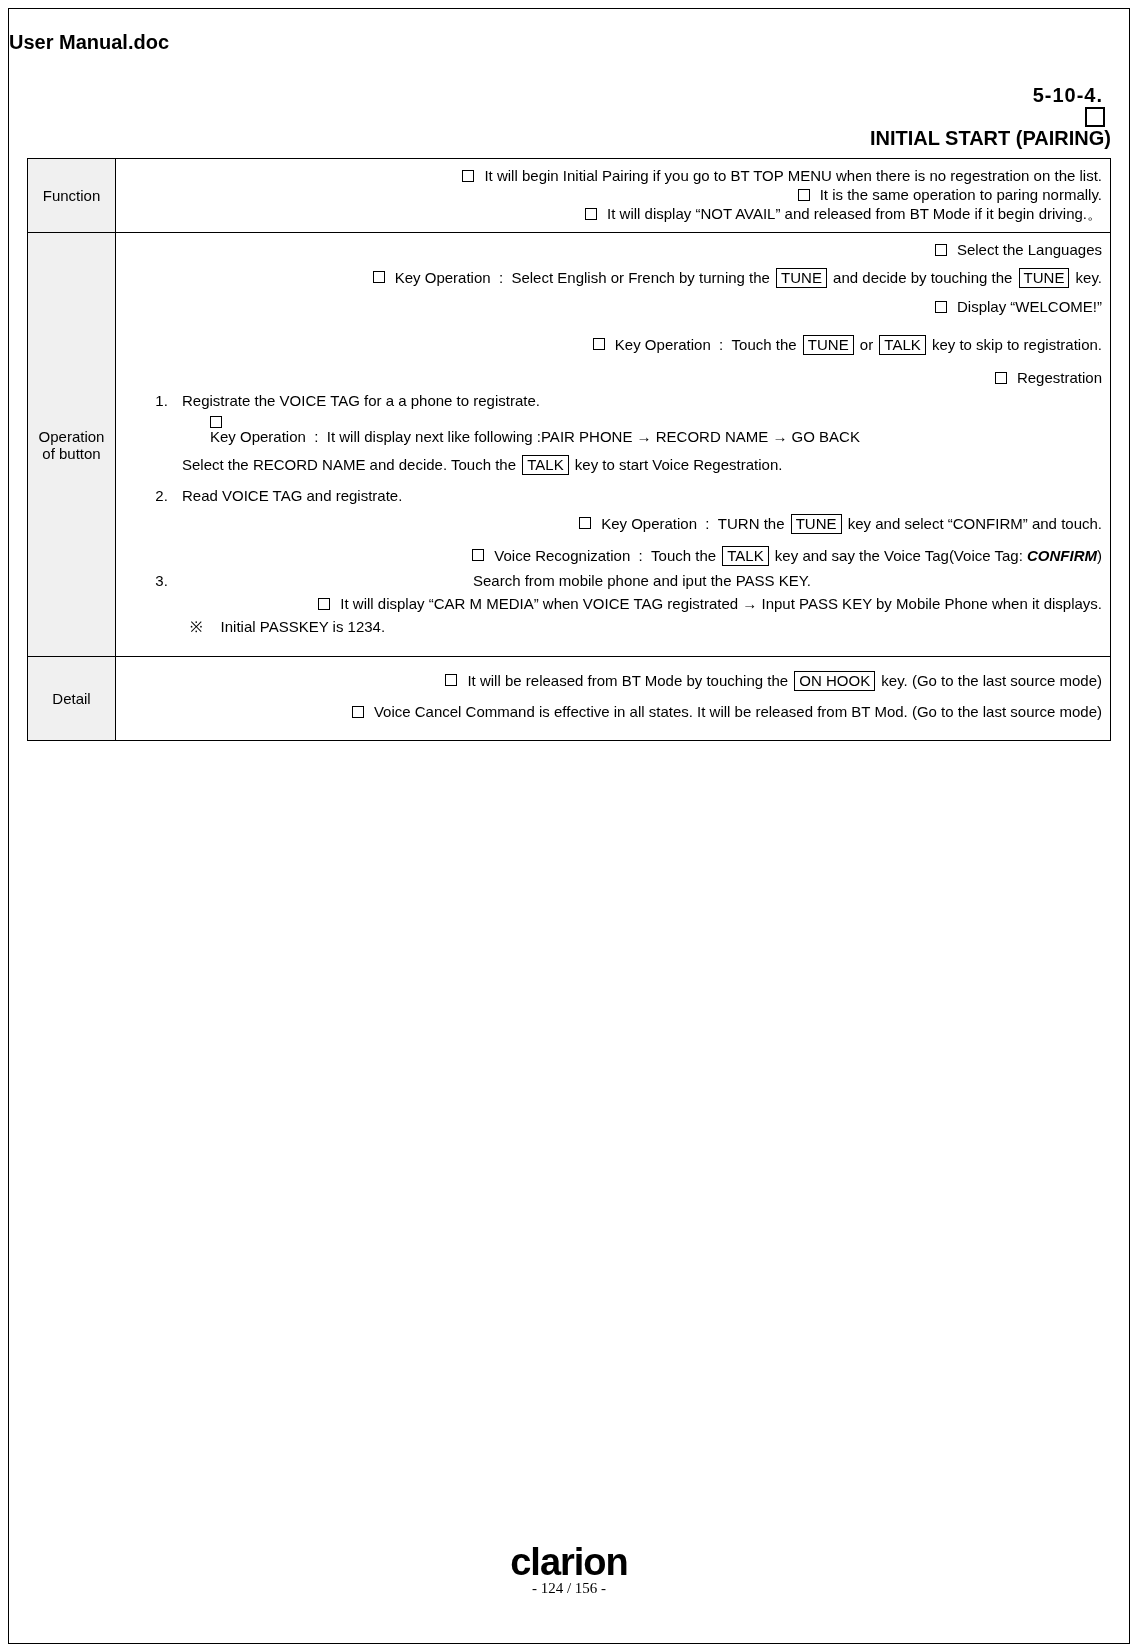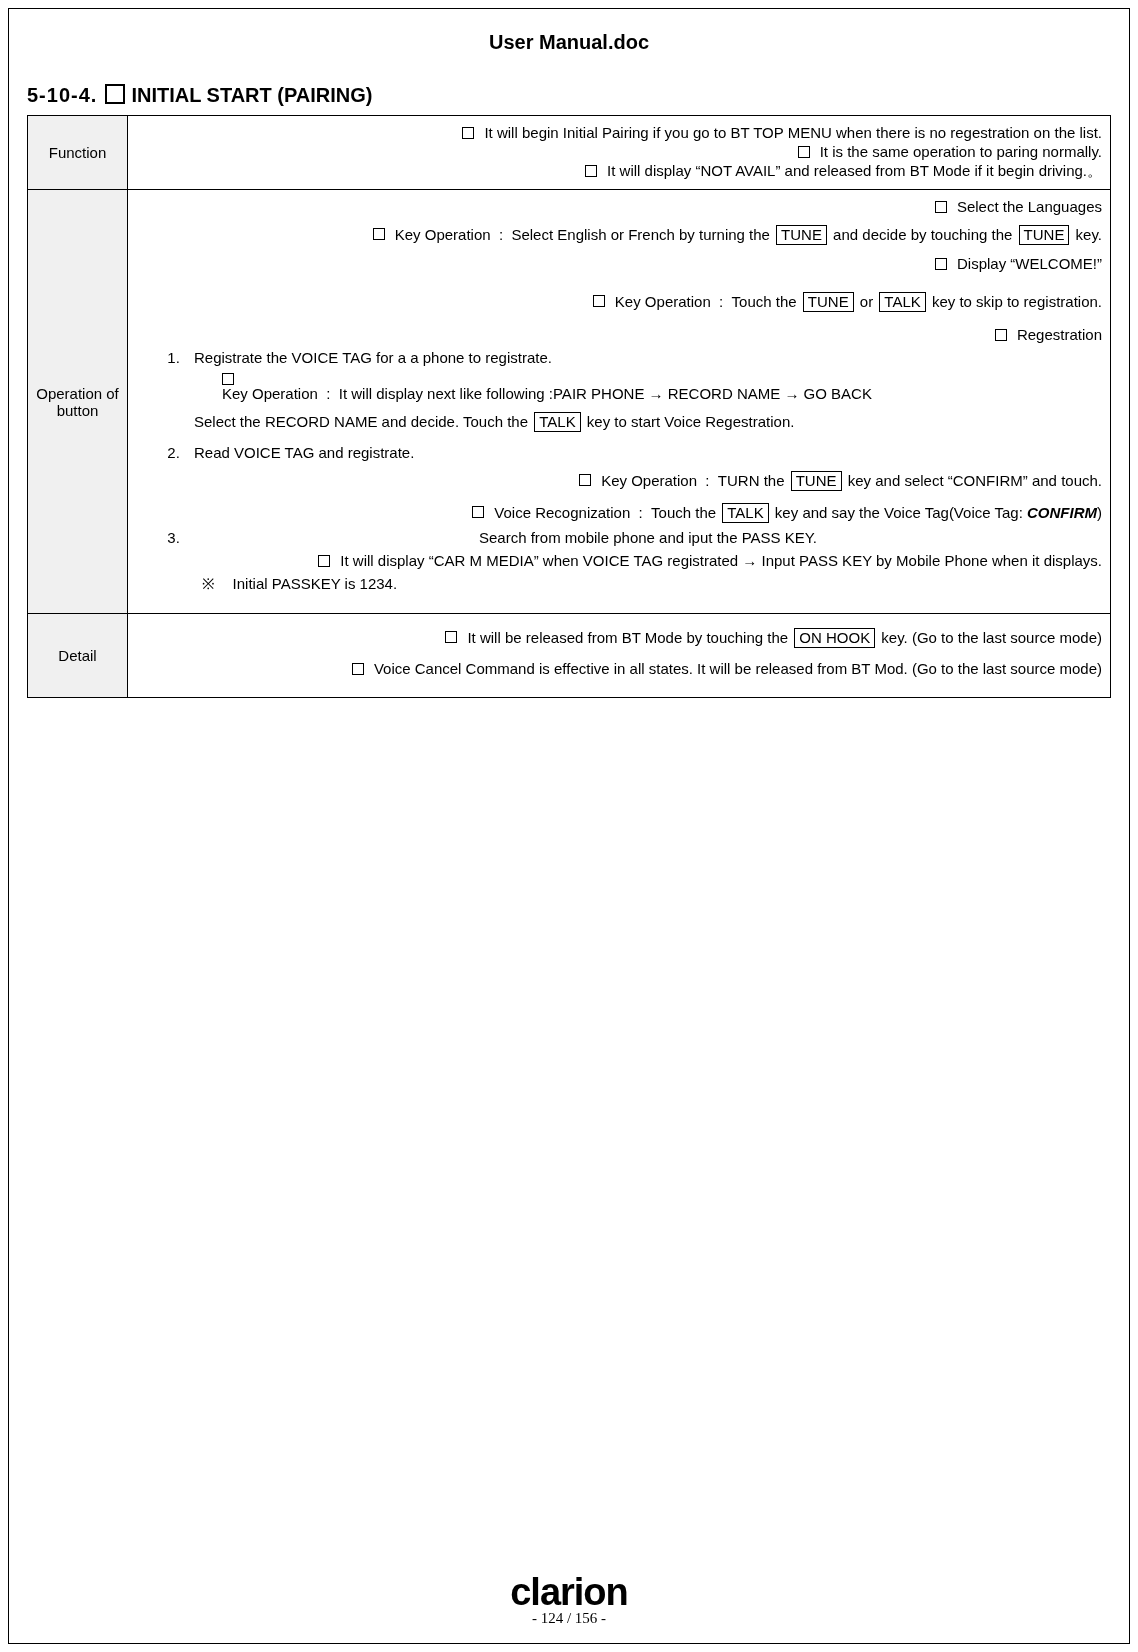--- a/index.html
+++ b/index.html
@@ -12,33 +12,34 @@
     width:1138px;
     height:1652px;
     position:relative;
   }
   .page-border {
     position:absolute;
     top:8px; left:8px; right:8px; bottom:8px;
     border:1px solid #000;
   }
   .header-title {
-    text-align:center;
+    text-align:left;
     font-weight:bold;
     font-size:20px;
     padding-top:22px;
     padding-bottom:30px;
   }
   .content { padding: 0 18px; }
   .section-head-row {
     display:flex;
-    align-items:flex-start;
+    align-items:flex-end;
     font-weight:bold;
     font-size:20px;
     margin-bottom:8px;
+    flex-direction:column;
   }
   .section-number {
     letter-spacing:1px;
     margin-right:8px;
   }
   .keycap {
     display:inline-block;
     border:1px solid #000;
     padding:0 4px;
     margin:0 2px;
@@ -60,41 +61,41 @@
     border:1px solid #000;
     vertical-align:top;
     padding:6px 8px;
     font-size:15px;
   }
   table.spec th {
     background:#f0f0f0;
     font-weight:normal;
     text-align:center;
     vertical-align:middle;
-    width:100px;
+    width:88px;
     font-size:15px;
   }
   .bullet-row { display:flex; align-items:flex-start; margin:2px 0;justify-content:flex-end; }
   .bullet-box {
     display:inline-block;
     width:12px; height:12px;
     border:1px solid #000;
     margin-right:10px;
     margin-top:3px;
     flex:0 0 auto;
   }
   .indent-1 { margin-left:28px; }
   .indent-2 { margin-left:60px; }
   ol.reg { margin:4px 0 4px 48px; padding:0; }
   ol.reg > li { margin:6px 0; padding-left:10px; }
   .note-line { margin-left:66px; margin-top:4px; }
   .footer {
     position:absolute;
     left:0; right:0;
-    bottom:16px;
+    bottom:46px;
     text-align:center;
   }
   .brand {
     font-family: "Arial Black", Arial, sans-serif;
     font-weight:900;
     font-size:38px;
     letter-spacing:-1px;
   }
   .page-num {
     font-family: Georgia, "Times New Roman", serif;

